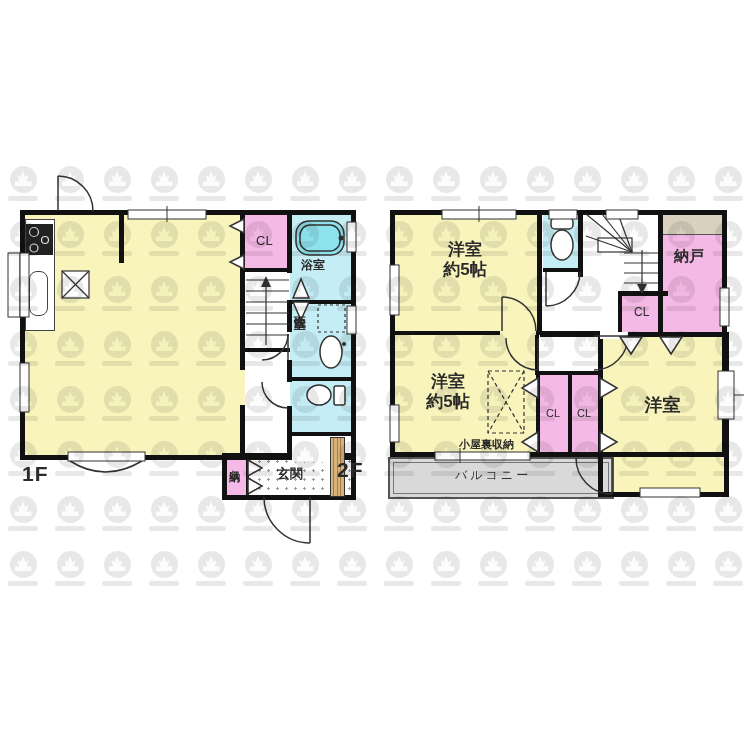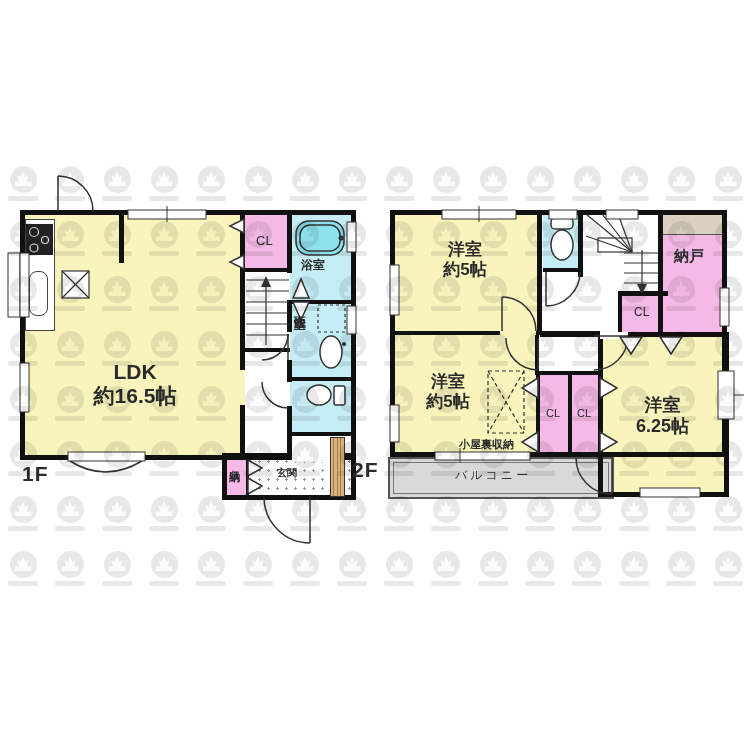--- a/index.html
+++ b/index.html
@@ -236,48 +236,43 @@
         <rect x="718" y="371" width="16" height="48"></rect>
           <line x1="734" y1="395" x2="744" y2="395"></line>
         <rect x="640" y="488" width="60" height="9"></rect>
         <rect x="435" y="452" width="95" height="8"></rect>
           <line x1="460" y1="448" x2="460" y2="463"></line>
       </g>
     </g>
   </svg>
 
   <div class="lbl floor-tag" style="left:22px;top:462px;">1F</div>
-  <div class="lbl floor-tag" style="left:352px;top:458px;">2F</div>
-
-  <div class="lbl ctr" style="left:55px;top:360px;width:160px;font-size:21px;">
-    <div>LDK</div>
-    <div>約16.5帖</div>
-  </div>
+  <div class="lbl floor-tag" style="left:337px;top:458px;">2F</div>
+
   <div class="lbl" style="left:256px;top:234px;font-size:13px;font-weight:normal;">CL</div>
   <div class="lbl" style="left:301px;top:259px;font-size:12px;">浴室</div>
   <div class="lbl vtext" style="left:292px;top:306px;font-size:12px;height:52px;">洗面室</div>
   <div class="lbl vtext" style="left:228px;top:461px;font-size:11px;height:34px;">収納</div>
-  <div class="lbl" style="left:277px;top:467px;font-size:10px;">玄関</div>
+  <div class="lbl" style="left:277px;top:467px;font-size:13px;">玄関</div>
 
   <div class="lbl ctr" style="left:400px;top:240px;width:130px;font-size:17px;">
     <div>洋室</div>
     <div>約5帖</div>
   </div>
   <div class="lbl" style="left:674px;top:247px;font-size:15px;">納戸</div>
   <div class="lbl" style="left:634px;top:306px;font-size:12px;font-weight:normal;">CL</div>
   <div class="lbl ctr" style="left:398px;top:372px;width:100px;font-size:17px;">
     <div>洋室</div>
     <div>約5帖</div>
   </div>
   <div class="lbl" style="left:459px;top:438px;font-size:11px;">小屋裏収納</div>
   <div class="lbl" style="left:546px;top:407px;font-size:11px;font-weight:normal;">CL</div>
   <div class="lbl" style="left:577px;top:407px;font-size:11px;font-weight:normal;">CL</div>
   <div class="lbl ctr" style="left:605px;top:395px;width:115px;font-size:18px;">
     <div>洋室</div>
-    <div>6.25帖</div>
   </div>
   <div class="lbl" style="left:455px;top:469px;font-size:12px;letter-spacing:3px;font-weight:normal;color:#333;">バルコニー</div>
 
 
   <div id="wm">
       <div class="wm-cell" style="left: 6px; top: 166px;">
         <div class="wm-circle">
           <div class="wm-crest"></div>
         </div>
         <div class="wm-bar"></div>

